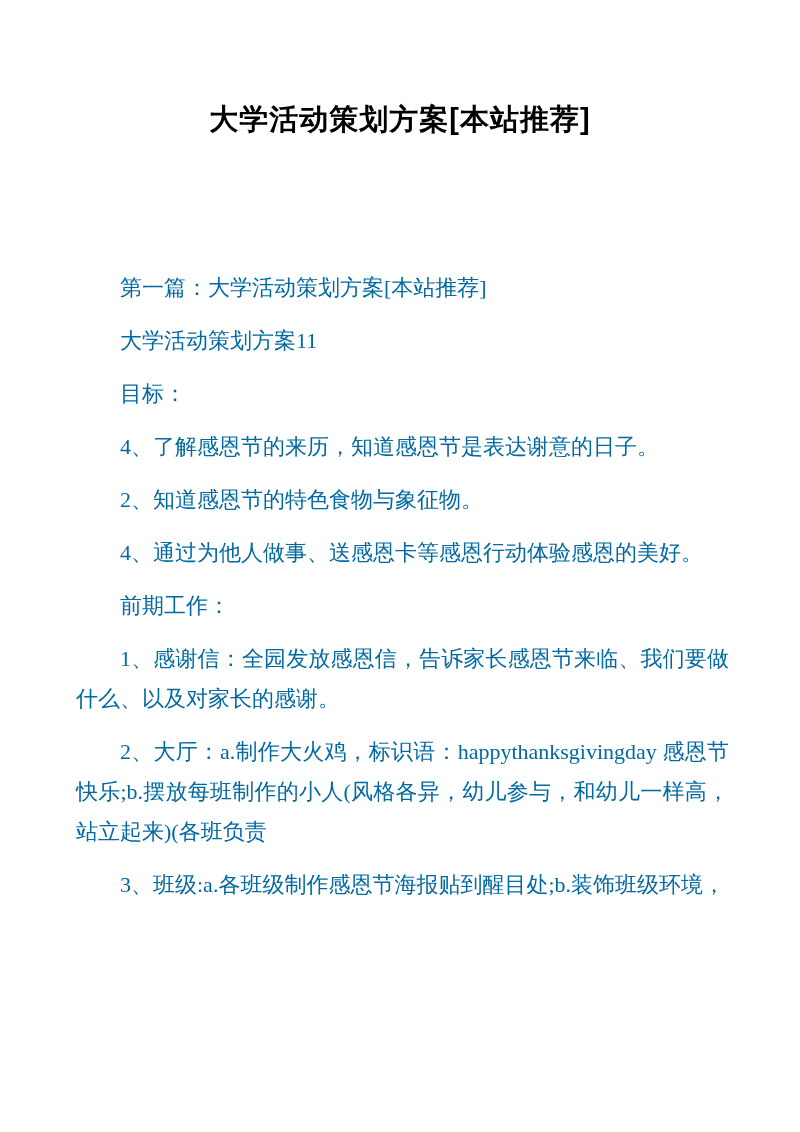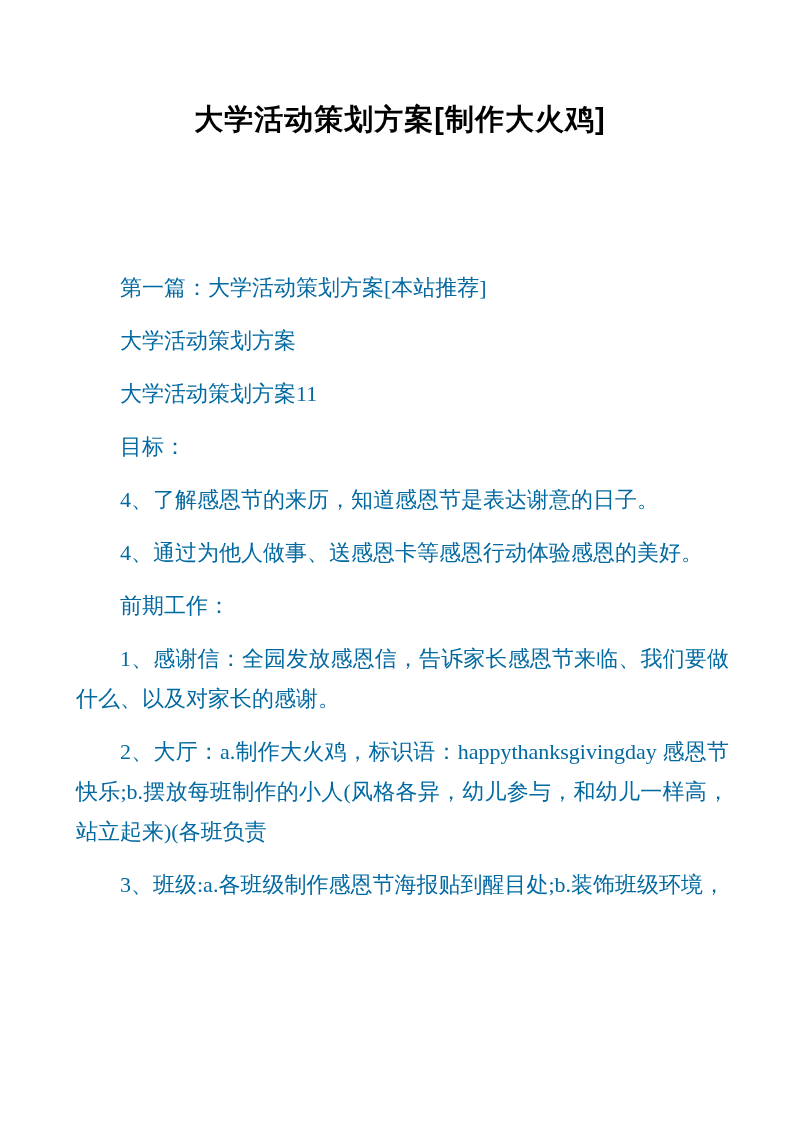--- a/index.html
+++ b/index.html
@@ -37,27 +37,27 @@
     text-indent: 44px;
     color: #0369a1;
     text-align: justify;
     word-break: break-all;
   }
 </style>
 </head>
 <body>
 
 <div class="page">
-  <h1 class="doc-title">大学活动策划方案[制作大火鸡]</h1>
+  <h1 class="doc-title">大学活动策划方案[本站推荐]</h1>
 
   <div class="doc-body">
     <p>第一篇：大学活动策划方案[本站推荐]</p>
-    <p>大学活动策划方案</p>
     <p>大学活动策划方案11</p>
     <p>目标：</p>
     <p>4、了解感恩节的来历，知道感恩节是表达谢意的日子。</p>
+    <p>2、知道感恩节的特色食物与象征物。</p>
     <p>4、通过为他人做事、送感恩卡等感恩行动体验感恩的美好。</p>
     <p>前期工作：</p>
     <p>1、感谢信：全园发放感恩信，告诉家长感恩节来临、我们要做什么、以及对家长的感谢。</p>
     <p>2、大厅：a.制作大火鸡，标识语：happythanksgivingday 感恩节快乐;b.摆放每班制作的小人(风格各异，幼儿参与，和幼儿一样高，站立起来)(各班负责</p>
     <p>3、班级:a.各班级制作感恩节海报贴到醒目处;b.装饰班级环境，</p>
   </div>
 </div>
 
 </body></html>

